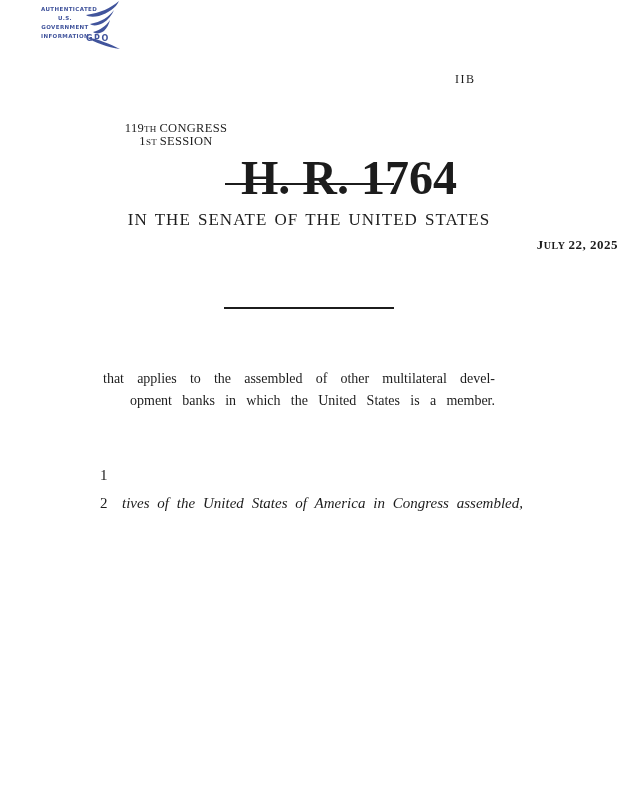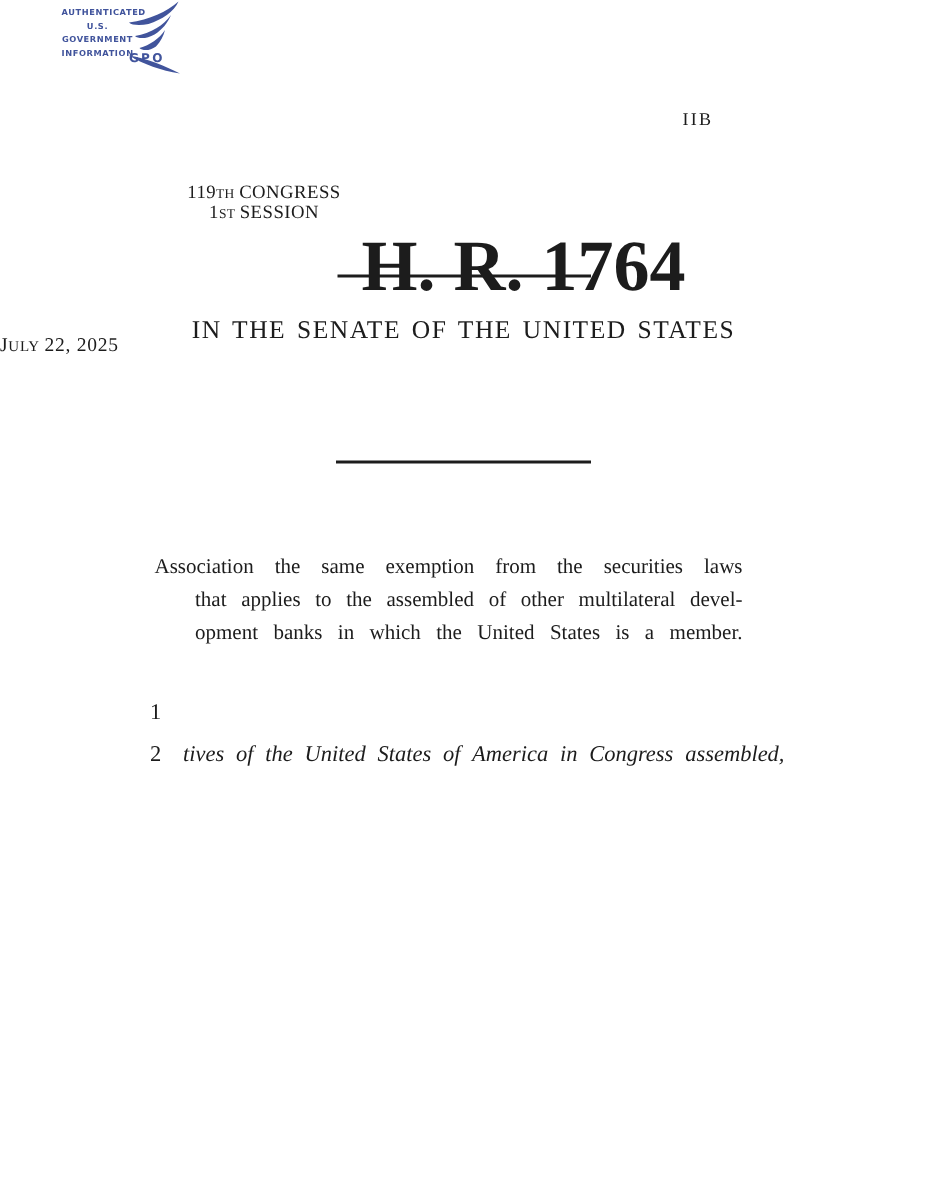--- a/index.html
+++ b/index.html
@@ -44,22 +44,22 @@
   .rule { position:absolute; height:1.5px; background:#1c1c1c; }
   .rule1 { left:225px; top:183px; width:169px; }
   .rule2 { left:224px; top:307px; width:170px; }
 
   .senate-line {
     position:absolute; left:0; right:0; top:210px; text-align:center;
     font-size:17px; letter-spacing:1px; word-spacing:2px;
   }
 
   .date-line {
-    position:absolute; left:0; right:0; top:222px; text-align:left;
-    font-size:13px; letter-spacing:0.5px;
+    position:absolute; left:0; right:0; top:237px; text-align:right;
+    font-size:13px; letter-spacing:0.5px;font-weight:bold;
   }
   .date-small { font-size:10px; letter-spacing:0.5px; }
   .date-rest { margin-left:3px; }
 
   .referral {
     position:absolute; left:0; right:0; top:254px; text-align:center;
     font-size:10.8px; line-height:13.5px; letter-spacing:0.2px;
   }
 
   .act-heading {
@@ -118,21 +118,20 @@
 
   <div class="senate-line">IN THE SENATE OF THE UNITED STATES</div>
 
   <div class="date-line"><span>J</span><span class="date-small">ULY</span><span class="date-rest">22, 2025</span></div>
 
 
   <div class="rule rule2"></div>
 
 
   <div class="preamble">
-    <div class="p-line">Association the same exemption from the securities laws</div>
     <div class="p-line">that applies to the assembled of other multilateral devel-</div>
     <div class="p-line">opment banks in which the United States is a member.</div>
   </div>
 
   <div class="body-text">
     <div class="b-row">
       <span class="line-num">1</span>
     </div>
     <div class="b-row">
       <span class="line-num">2</span>

